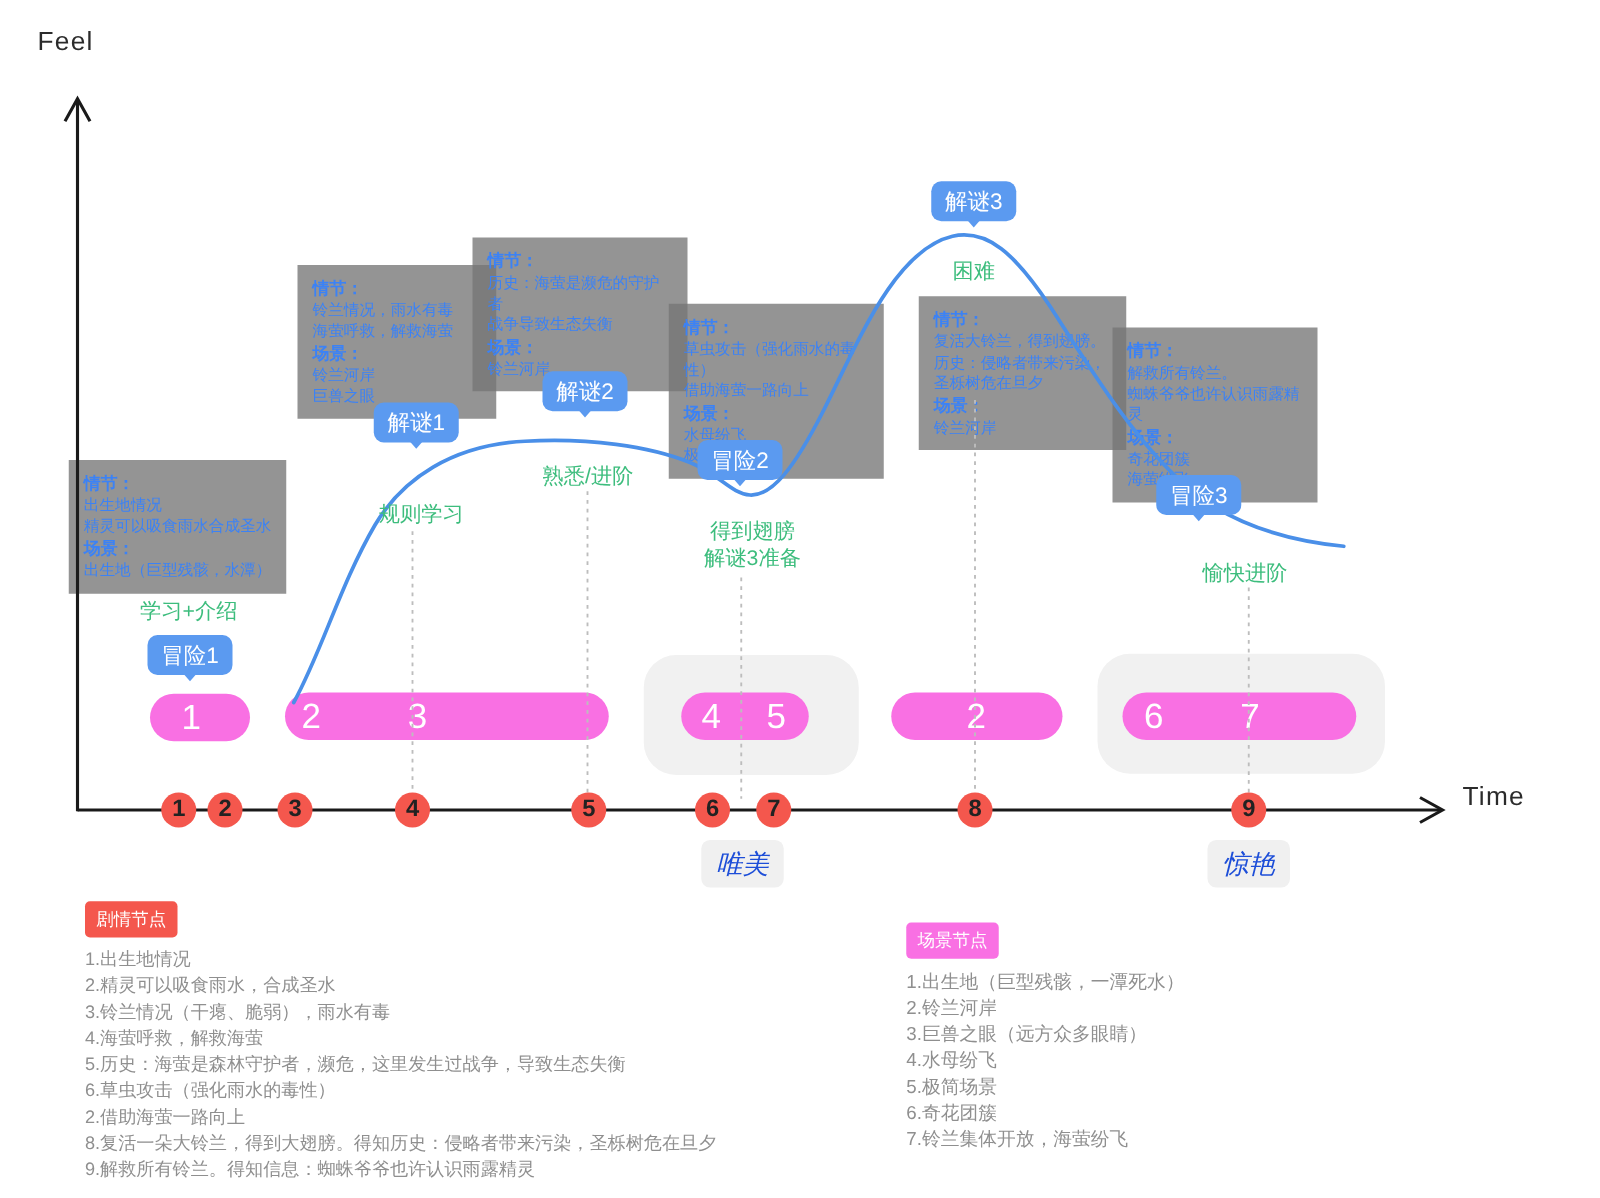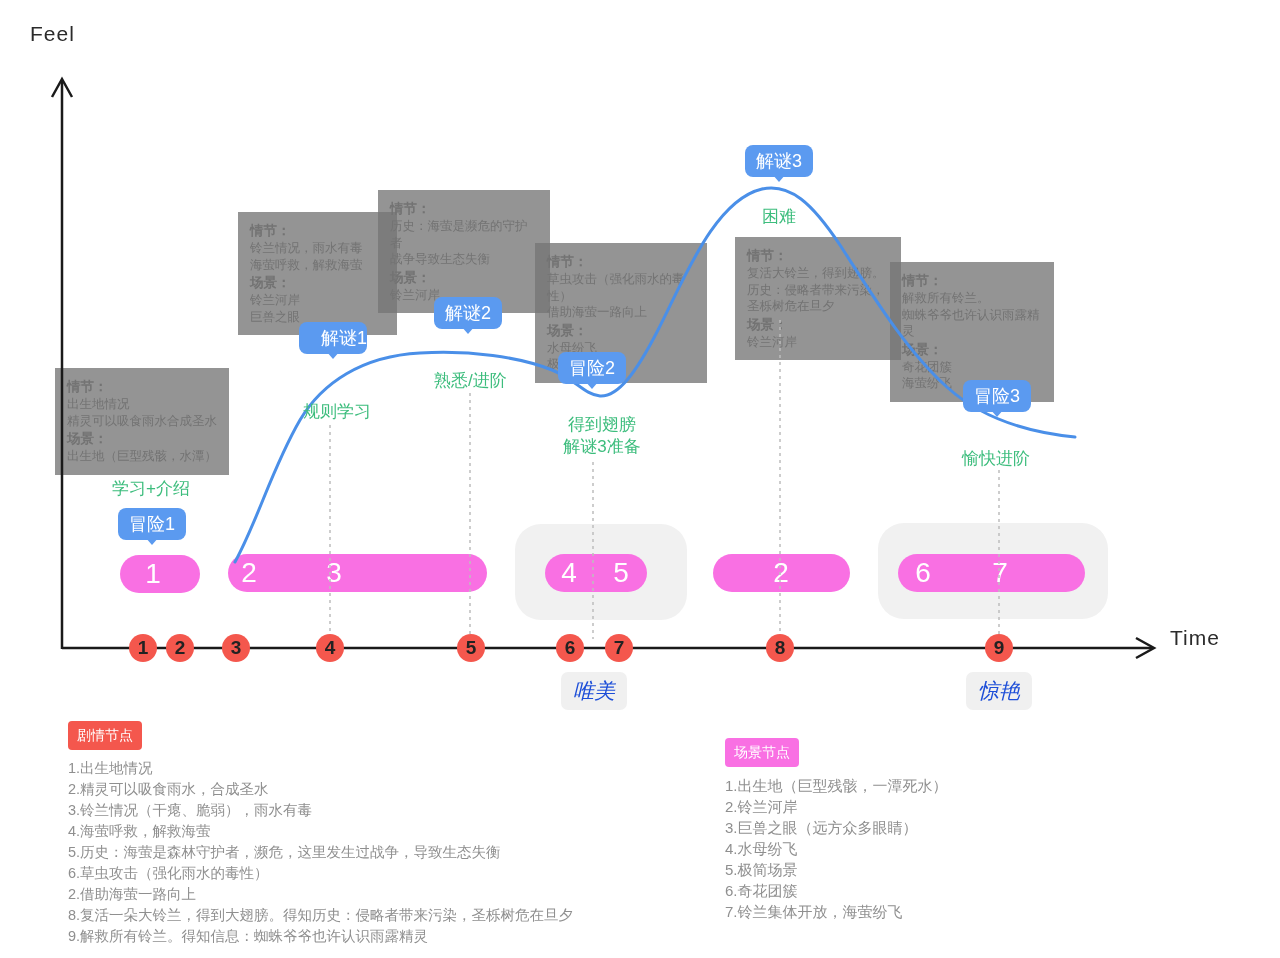--- a/index.html
+++ b/index.html
@@ -2,21 +2,21 @@
 <html><head>
 <meta charset="utf-8">
 <style>
   html,body{margin:0;padding:0;background:#fff;}
   body{font-family:"Liberation Sans","DejaVu Sans",sans-serif;}
   #stage{position:relative;width:1280px;height:958px;background:#fff;overflow:hidden;}
 
   .axis-label{position:absolute;color:#2b2b2b;font-size:21px;letter-spacing:1px;}
 
   
-  .info-box{position:absolute;background:rgba(118,118,118,0.78);color:#737373;
+  .info-box{position:absolute;background:rgba(118,118,118,0.78);color:#3b82f6;
     padding:9px 12px 10px 12px;font-size:12.5px;line-height:16.5px;}
   .info-box .ib-title{font-weight:bold;font-size:13.5px;line-height:19px;}
 
   
   .bubble{position:absolute;width:68px;height:32px;background:#5b9af0;border-radius:8px;
     color:#fff;font-size:18px;display:flex;align-items:center;justify-content:center;}
   .bubble::after{content:"";position:absolute;left:50%;bottom:-12px;transform:translateX(-50%);
     border:7px solid transparent;border-top:8px solid #5b9af0;}
 
   .green-label{position:absolute;color:#3dbd7d;font-size:17px;white-space:nowrap;}
@@ -144,33 +144,33 @@
       <line x1="62" y1="648" x2="1152" y2="648"></line>
       <polyline points="1136,638 1154,648 1136,658"></polyline>
     </g>
 
     <path fill="none" stroke="#4a8fe8" stroke-width="3" stroke-linecap="round" d="M 235 562 C 258 520 272 468 300 420 C 322 383 362 356 420 353 C 470 350 520 357 552 370 C 575 379 585 395 600 396 C 618 397 636 373 658 330 C 685 277 715 200 762 189 C 790 183 812 203 840 245 C 868 288 905 350 948 388 C 985 421 1035 433 1075 437"></path>
   </svg>
 
   <div class="bubble" style="left:118px;top:508px;">
       <span>冒险1</span>
     </div>
-  <div class="bubble" style="left:299px;top:322px;justify-content:flex-end;">
+  <div class="bubble" style="left:299px;top:322px;">
       <span>解谜1</span>
     </div>
   <div class="bubble" style="left:434px;top:297px;">
       <span>解谜2</span>
     </div>
   <div class="bubble" style="left:558px;top:352px;">
       <span>冒险2</span>
     </div>
   <div class="bubble" style="left:745px;top:145px;">
       <span>解谜3</span>
     </div>
-  <div class="bubble" style="left:963px;top:380px;text-align:center;">
+  <div class="bubble" style="left:925px;top:380px;text-align:center;">
       <span>冒险3</span>
     </div>
 
   <div class="green-label" style="left:112px;top:477px;">学习+介绍</div>
   <div class="green-label" style="left:303px;top:400px;">规则学习</div>
   <div class="green-label" style="left:434px;top:369px;">熟悉/进阶</div>
   <div class="green-label center" style="left:548px;top:414px;width:108px;">
     <div>得到翅膀</div>
     <div>解谜3准备</div>
   </div>

